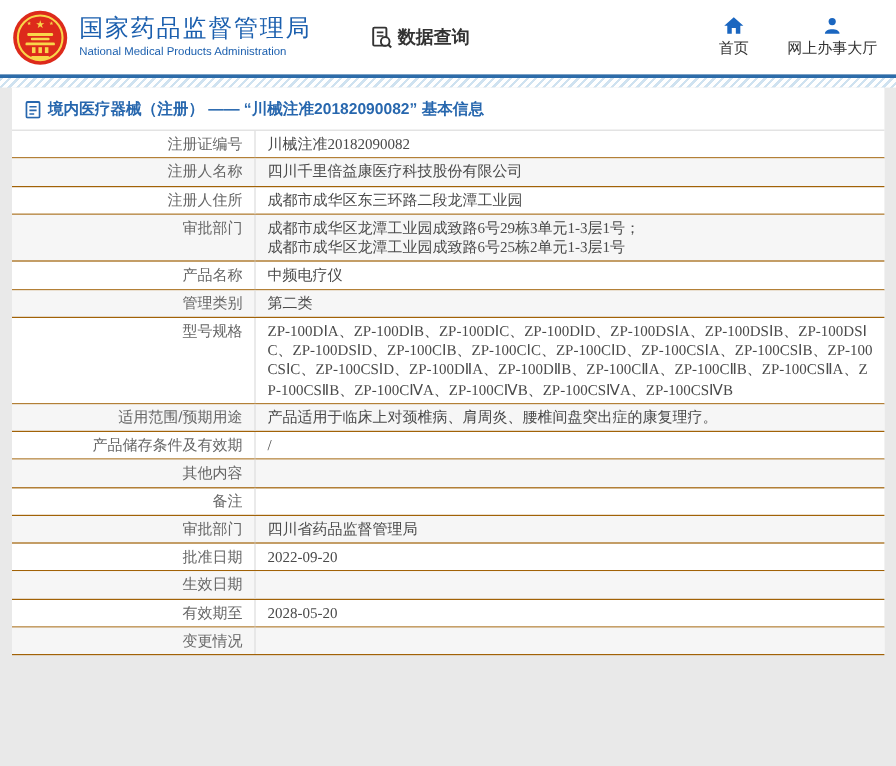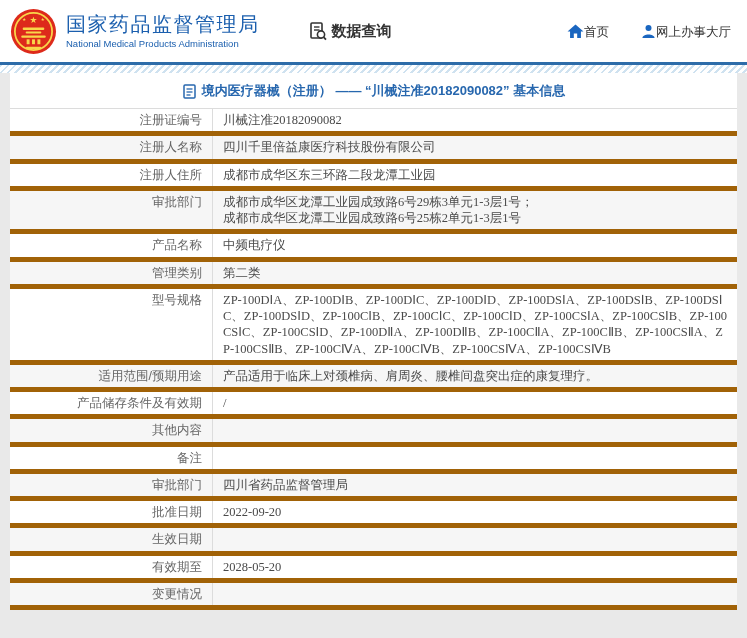--- a/index.html
+++ b/index.html
@@ -8,32 +8,32 @@
   
   .header { height:62px; background:#fff; display:flex; align-items:center; padding:0 16px 0 10px; }
   .logo-wrap { display:flex; align-items:center; cursor:pointer; }
   .emblem { width:47px; height:47px; flex:0 0 47px; }
   .org-names { margin-left:9px; }
   .org-cn { color:#1b5fae; font-size:20px; font-weight:normal; letter-spacing:1.5px; line-height:1.15; }
   .org-en { color:#1b5fae; font-size:9.5px; margin-top:2px; }
   .section-title { display:flex; align-items:center; gap:4px; margin-left:48px;
     color:#333; font-size:15px; font-weight:bold; cursor:pointer; }
   .nav { margin-left:auto; display:flex; gap:32px; }
-  .nav-item { display:flex; flex-direction:row; align-items:center; cursor:pointer; }
+  .nav-item { display:flex; flex-direction:column; align-items:center; cursor:pointer; }
   .nav-item .nav-label { font-size:12.5px; color:#333; margin-top:3px; }
   
   .accent-line { height:3px; background:#2d6ca9; }
   .hatch-band { height:8px; background:repeating-linear-gradient(135deg,#cfe2f0 0 2px,#ffffff 2px 5px); }
   
   .content { margin:0 10px; background:#fff; }
   .breadcrumb { display:flex; align-items:center; gap:6px; padding:9px 10px 8px 11px;
-    color:#2767ae; font-size:13px; font-weight:bold;justify-content:center; }
+    color:#2767ae; font-size:13px; font-weight:bold; }
   
   .info-table { border-top:1px solid #dcdcdc; }
-  .trow { display:flex; border-bottom:5px solid #a16207; min-height:21px; }
+  .trow { display:flex; border-bottom:1px solid #a16207; min-height:21px; }
   .trow:nth-child(even) { background:#f6f6f6; }
   .tlabel { flex:0 0 203px; width:203px; text-align:right; padding:3px 10px 3px 4px;
     color:#666; font-size:12.5px; line-height:1.3; border-right:1px solid #dcdcdc; }
   .tvalue { flex:1; padding:3px 8px 3px 10px; color:#4a4a4a; font-size:12.5px;
     line-height:1.3; white-space:pre-line; word-break:break-all;font-family:Liberation Serif, serif; }
 </style>
 </head>
 <body>
 
 <div class="header">

